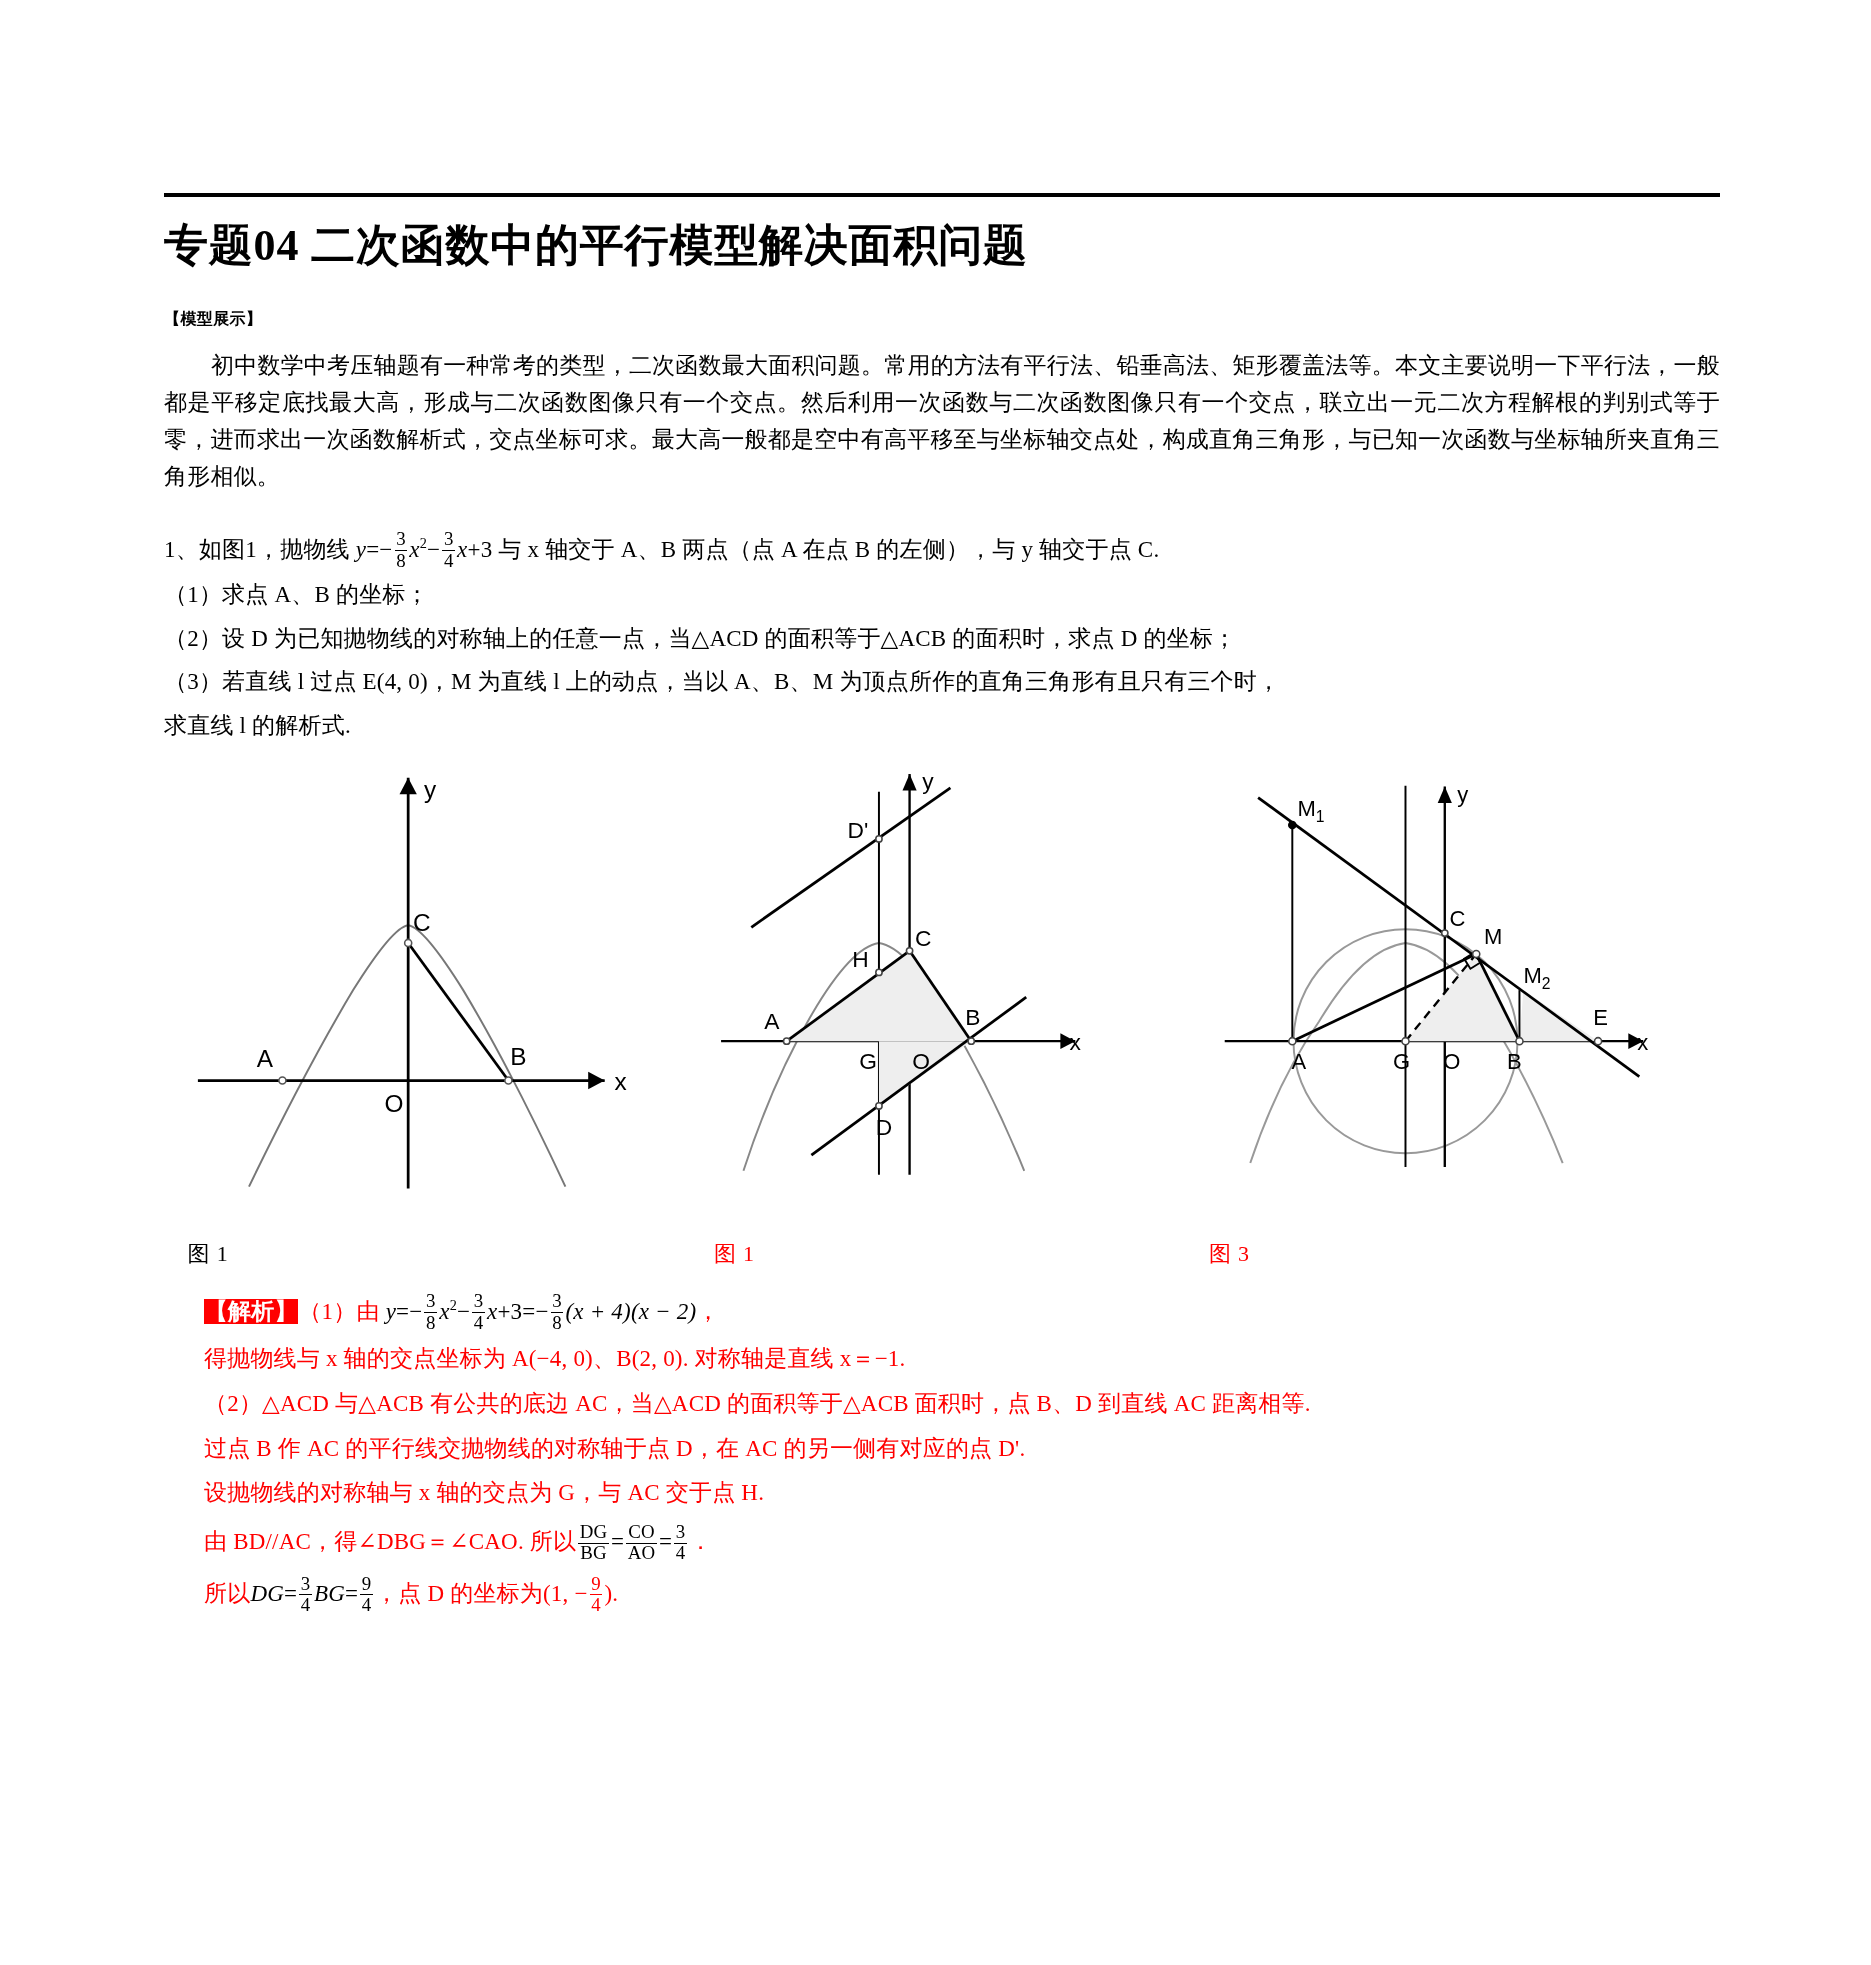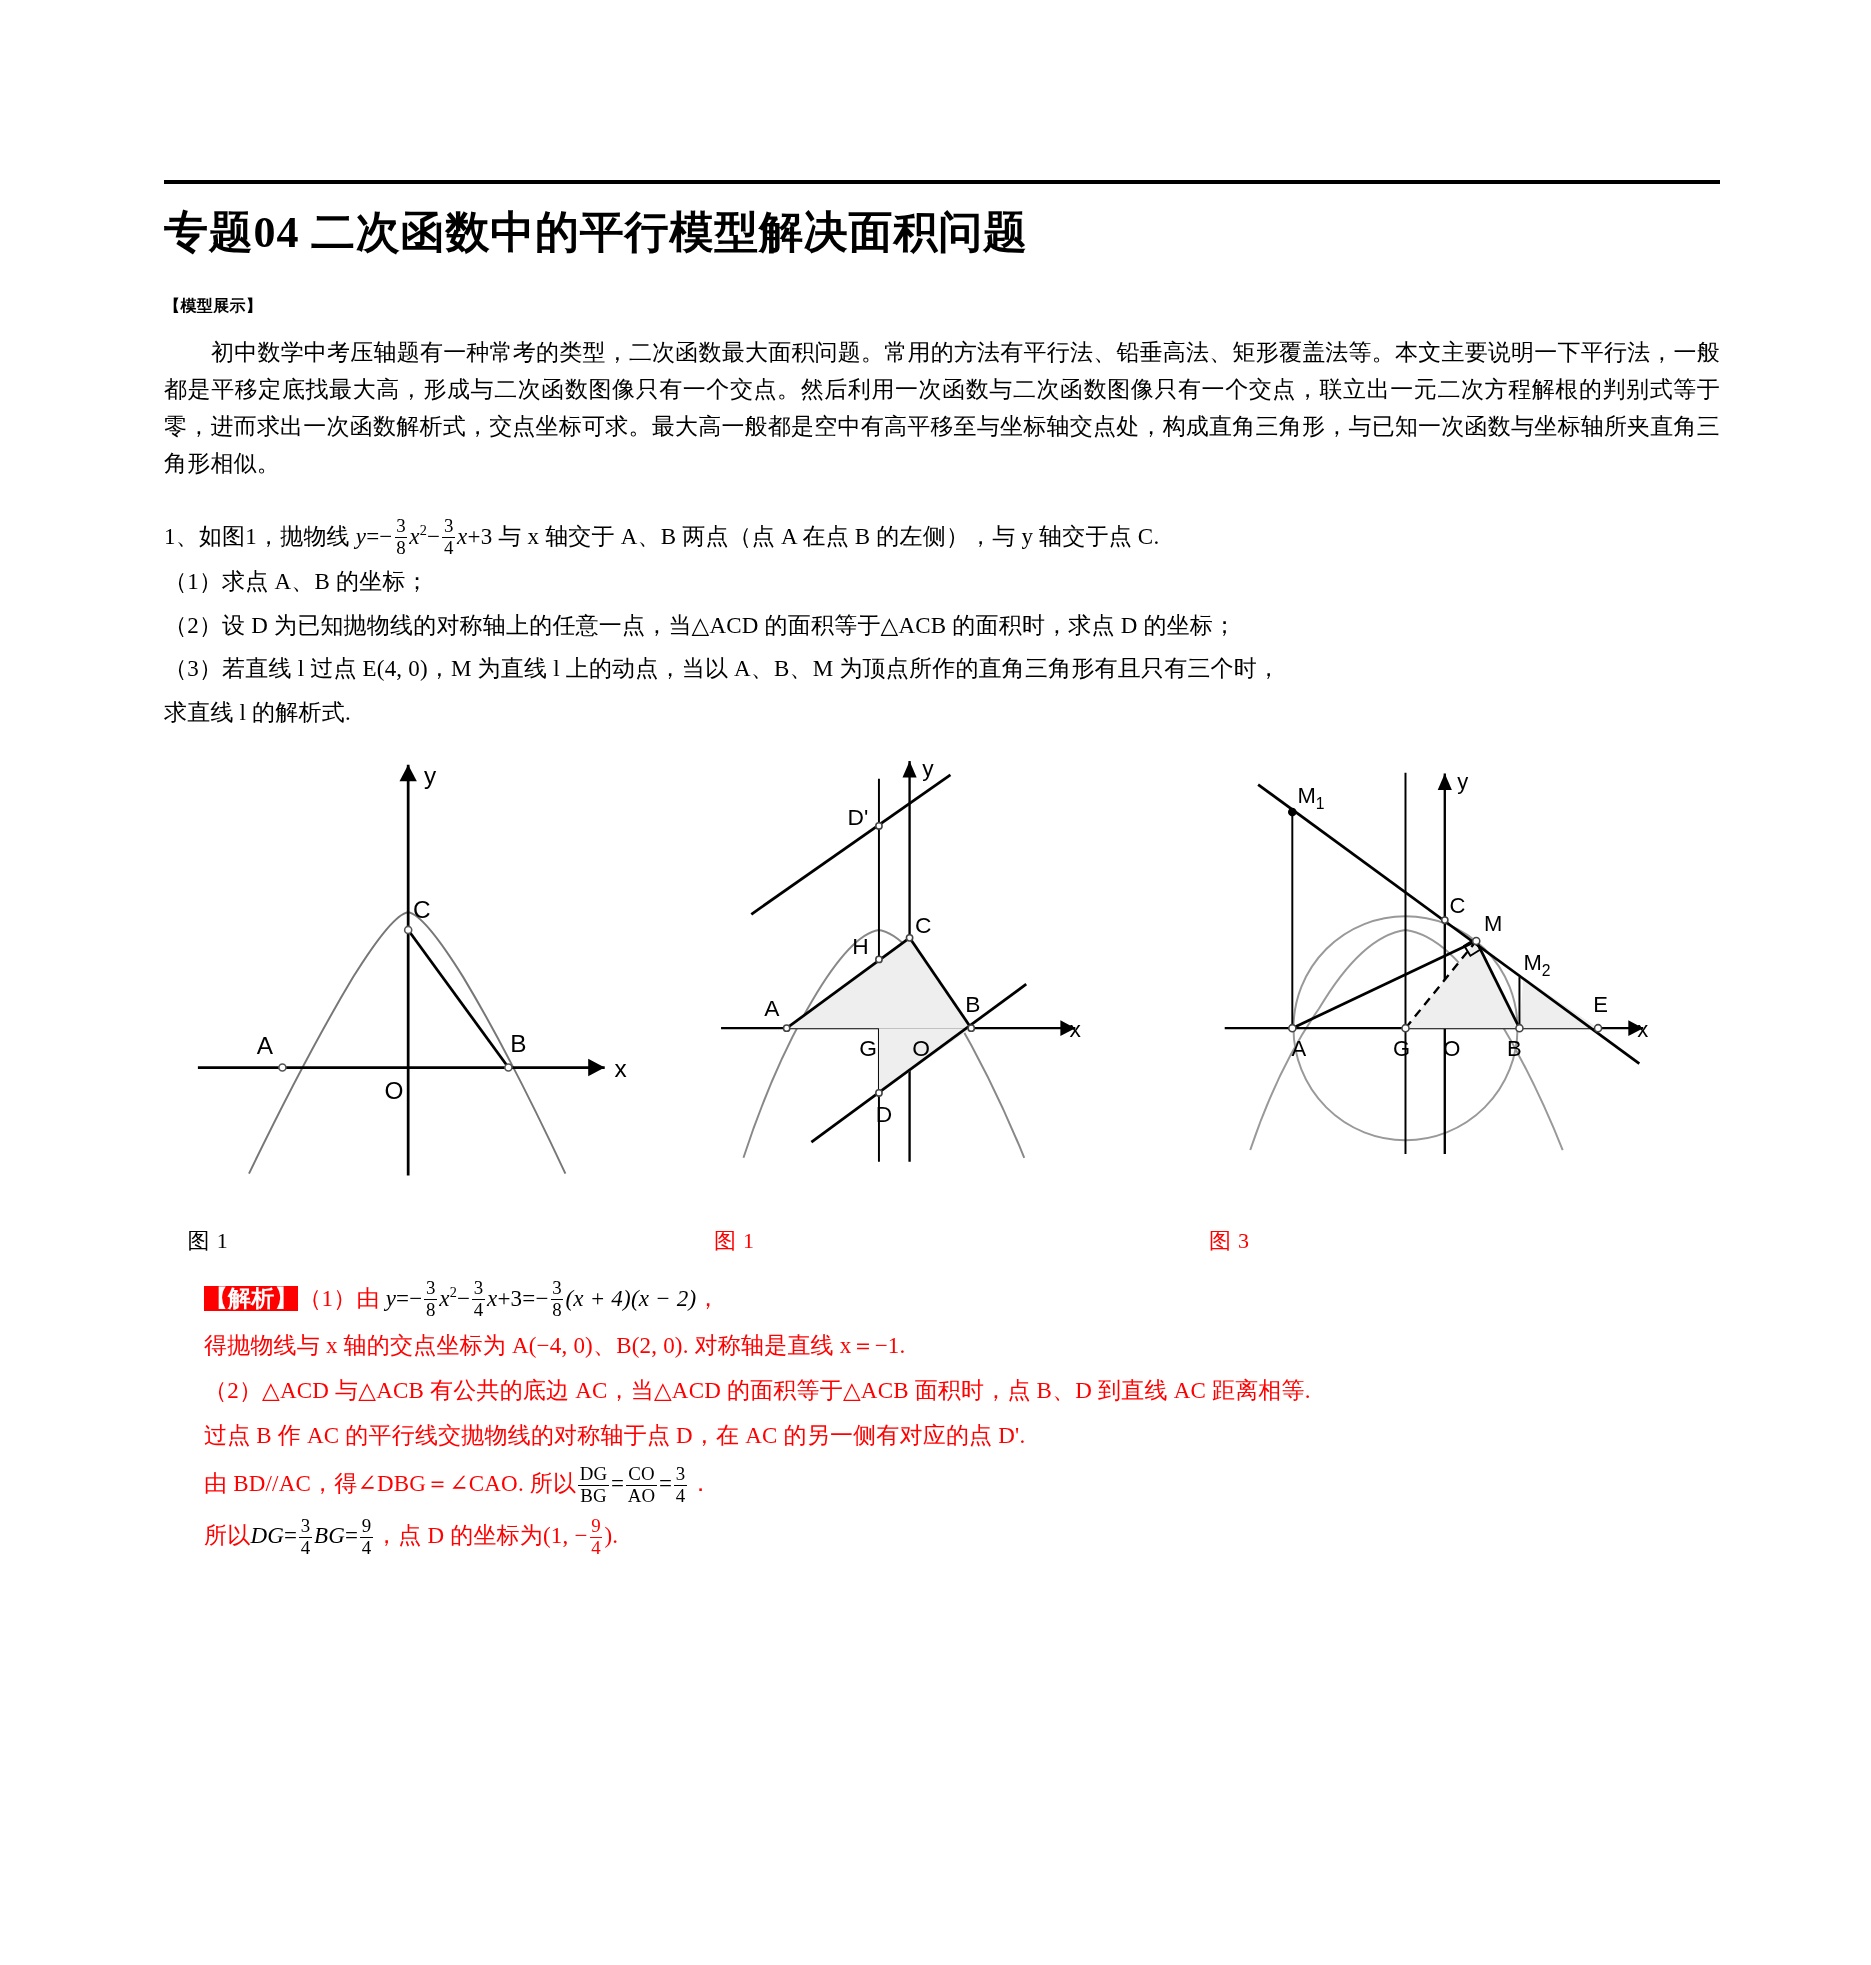--- a/index.html
+++ b/index.html
@@ -17,21 +17,21 @@
   }
   .page {
     position: absolute;
     left: 0; top: 0;
     width: 1872px;
     height: 2647px;
   }
   .content {
     position: absolute;
     left: 164px;
-    top: 180px;
+    top: 193px;
     width: 1556px;
   }
   .hrule {
     width: 100%;
     height: 3.5px;
     background: #000;
     margin: 0 0 23.6px 0;
   }
   h1.doc-title {
     font-family: "Liberation Serif", "DejaVu Serif", serif;
@@ -291,20 +291,21 @@
     <div class="solution">
 
       <div class="sol-line sol-tall">
         <span class="hl">【解析】</span><span>（1）由</span>
         <span class="blk"><span class="it">y</span><span>=</span><span>−</span><span class="frac"><span class="num">3</span><span class="den">8</span></span><span class="it">x</span><sup class="exp">2</sup><span>−</span><span class="frac"><span class="num">3</span><span class="den">4</span></span><span class="it">x</span><span>+</span><span>3</span><span>=</span><span>−</span><span class="frac"><span class="num">3</span><span class="den">8</span></span><span class="it">(x + 4)(x − 2)</span></span><span>，</span>
       </div>
 
       <div class="sol-line">得抛物线与 x 轴的交点坐标为 A(−4, 0)、B(2, 0). 对称轴是直线 x＝−1.</div>
       <div class="sol-line">（2）△ACD 与△ACB 有公共的底边 AC，当△ACD 的面积等于△ACB 面积时，点 B、D 到直线 AC 距离相等.</div>
       <div class="sol-line">过点 B 作 AC 的平行线交抛物线的对称轴于点 D，在 AC 的另一侧有对应的点 D'.</div>
+      <div class="sol-line">设抛物线的对称轴与 x 轴的交点为 G，与 AC 交于点 H.</div>
 
       <div class="sol-line sol-tall">
         <span>由 BD//AC，得∠DBG＝∠CAO. 所以</span><span class="frac blk"><span class="num">DG</span><span class="den">BG</span></span><span class="blk">=</span><span class="frac blk"><span class="num">CO</span><span class="den">AO</span></span><span class="blk">=</span><span class="frac blk"><span class="num">3</span><span class="den">4</span></span><span>．</span>
       </div>
 
       <div class="sol-line sol-tall">
         <span>所以</span><span class="blk it">DG</span><span class="blk">=</span><span class="frac blk"><span class="num">3</span><span class="den">4</span></span><span class="blk it">BG</span><span class="blk">=</span><span class="frac blk"><span class="num">9</span><span class="den">4</span></span><span>，点 D 的坐标为</span><span>(1, −</span><span class="frac"><span class="num">9</span><span class="den">4</span></span><span>)</span><span>.</span>
       </div>
 
     </div>

